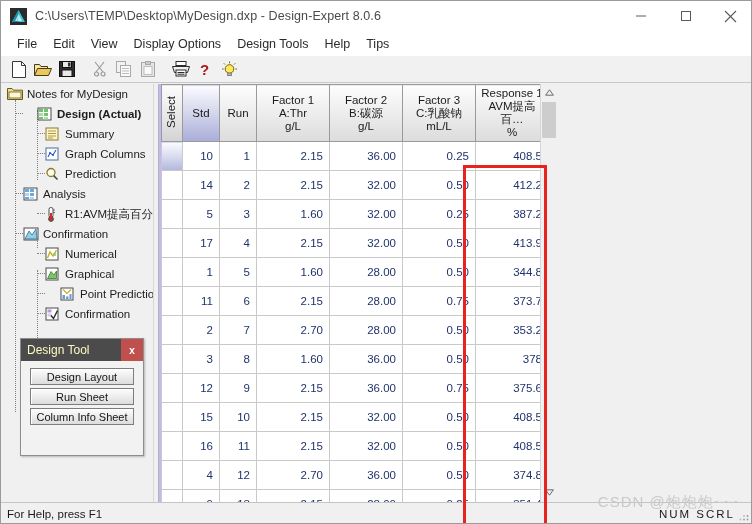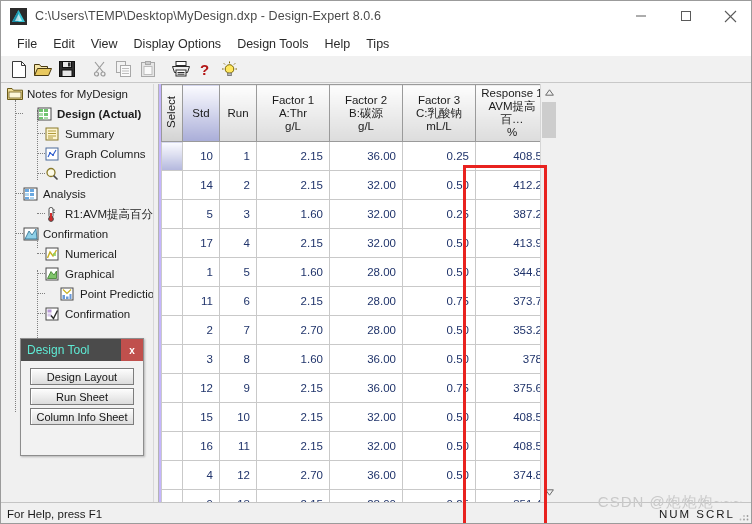--- a/index.html
+++ b/index.html
@@ -240,21 +240,21 @@
     box-sizing: border-box;
   }
   .dlg-title {
     height: 22px;
     background: #4b4b4b;
     display: flex; align-items: center;
     padding-left: 6px;
     box-sizing: border-box;
   }
   .dlg-title-text {
-    color: #5eead4; font-size: 12px;
+    color: #fef9c3; font-size: 12px;
   }
   .dlg-close {
     margin-left: auto;
     width: 22px; height: 22px;
     background: #c0504d;
     color: #ffffff;
     font-size: 10px; font-weight: bold;
     display: flex; align-items: center; justify-content: center;
   }
   .dlg-body {

